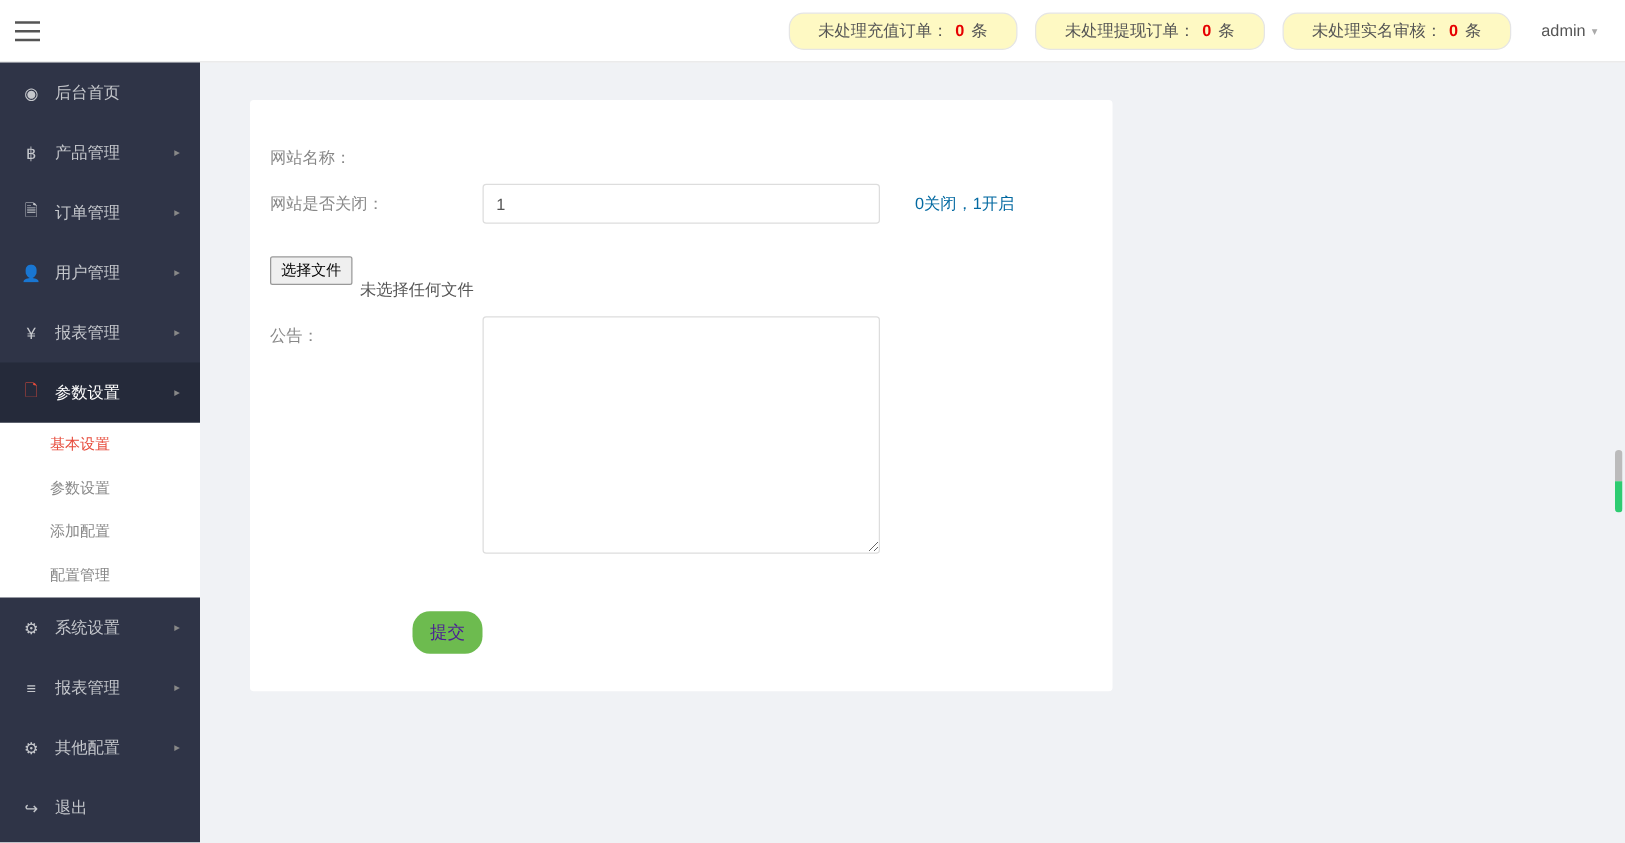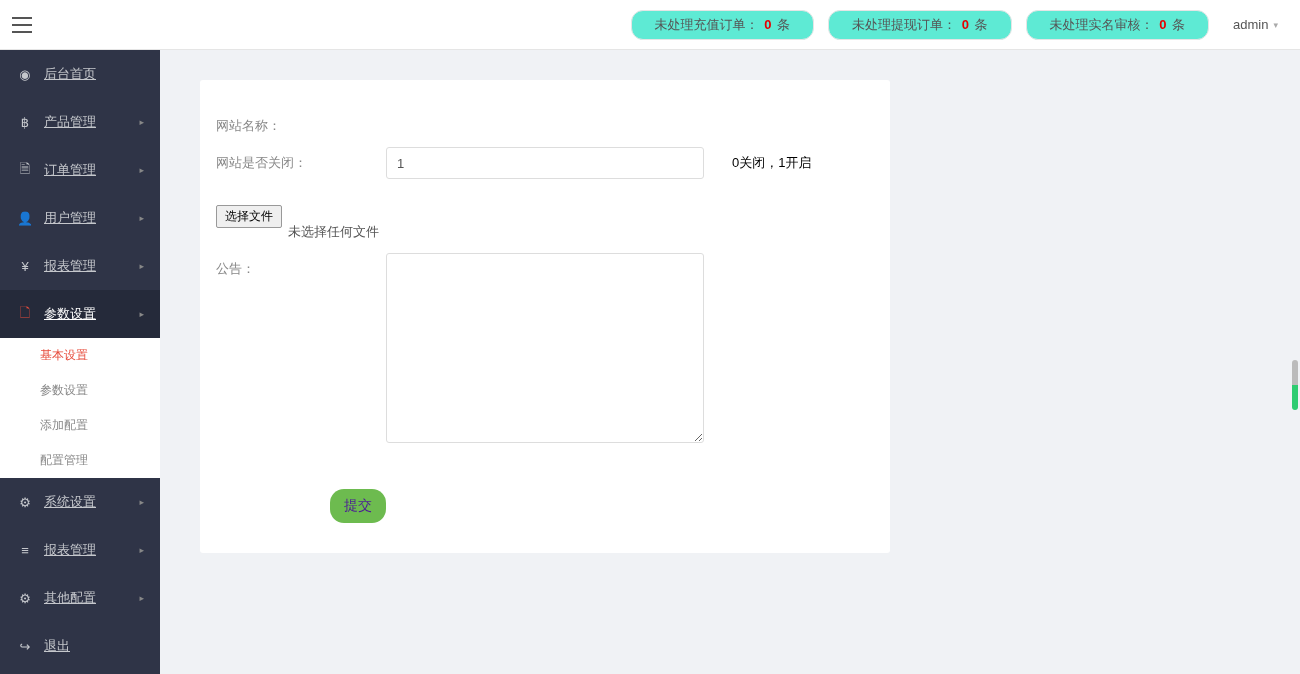--- a/index.html
+++ b/index.html
@@ -42,21 +42,21 @@
       display: flex;
       align-items: center;
       gap: 14px;
     }
     .status-box {
       border: 1px solid #e5e5e5;
       border-radius: 12px;
       padding: 5px 23px;
       font-size: 13px;
       color: #555;
-      background: #5eead4;
+      background: #fef9c3;
     }
     .status-box .count {
       color: #e60000;
       font-weight: bold;
       margin: 0 2px;
     }
     .admin-box {
       padding: 5px 10px;
       font-size: 13px;
       color: #555;
@@ -91,21 +91,20 @@
       position: relative;
     }
     .nav-item .icon {
       width: 18px;
       text-align: center;
       margin-right: 10px;
       font-size: 13px;
     }
     .nav-item .label {
       flex: 1;
-      text-decoration: underline;
     }
     .nav-item .arrow {
       font-size: 9px;
       color: #888;
     }
     .nav-item.active {
       background: #252a3a;
       color: #fff;
     }
     .nav-item.active .icon {
@@ -152,21 +151,21 @@
       width: 318px;
       height: 32px;
       border: 1px solid #ddd;
       border-radius: 3px;
       padding: 0 10px;
       font-size: 13px;
       color: #555;
     }
     .form-hint {
       margin-left: 28px;
-      color: #000000;
+      color: #0369a1;
       font-size: 13px;
       padding-top: 7px;
     }
     .file-input-wrapper {
       display: flex;
       align-items: center;
       gap: 6px;
     }
     .file-btn {
       border: 1px solid #999;

